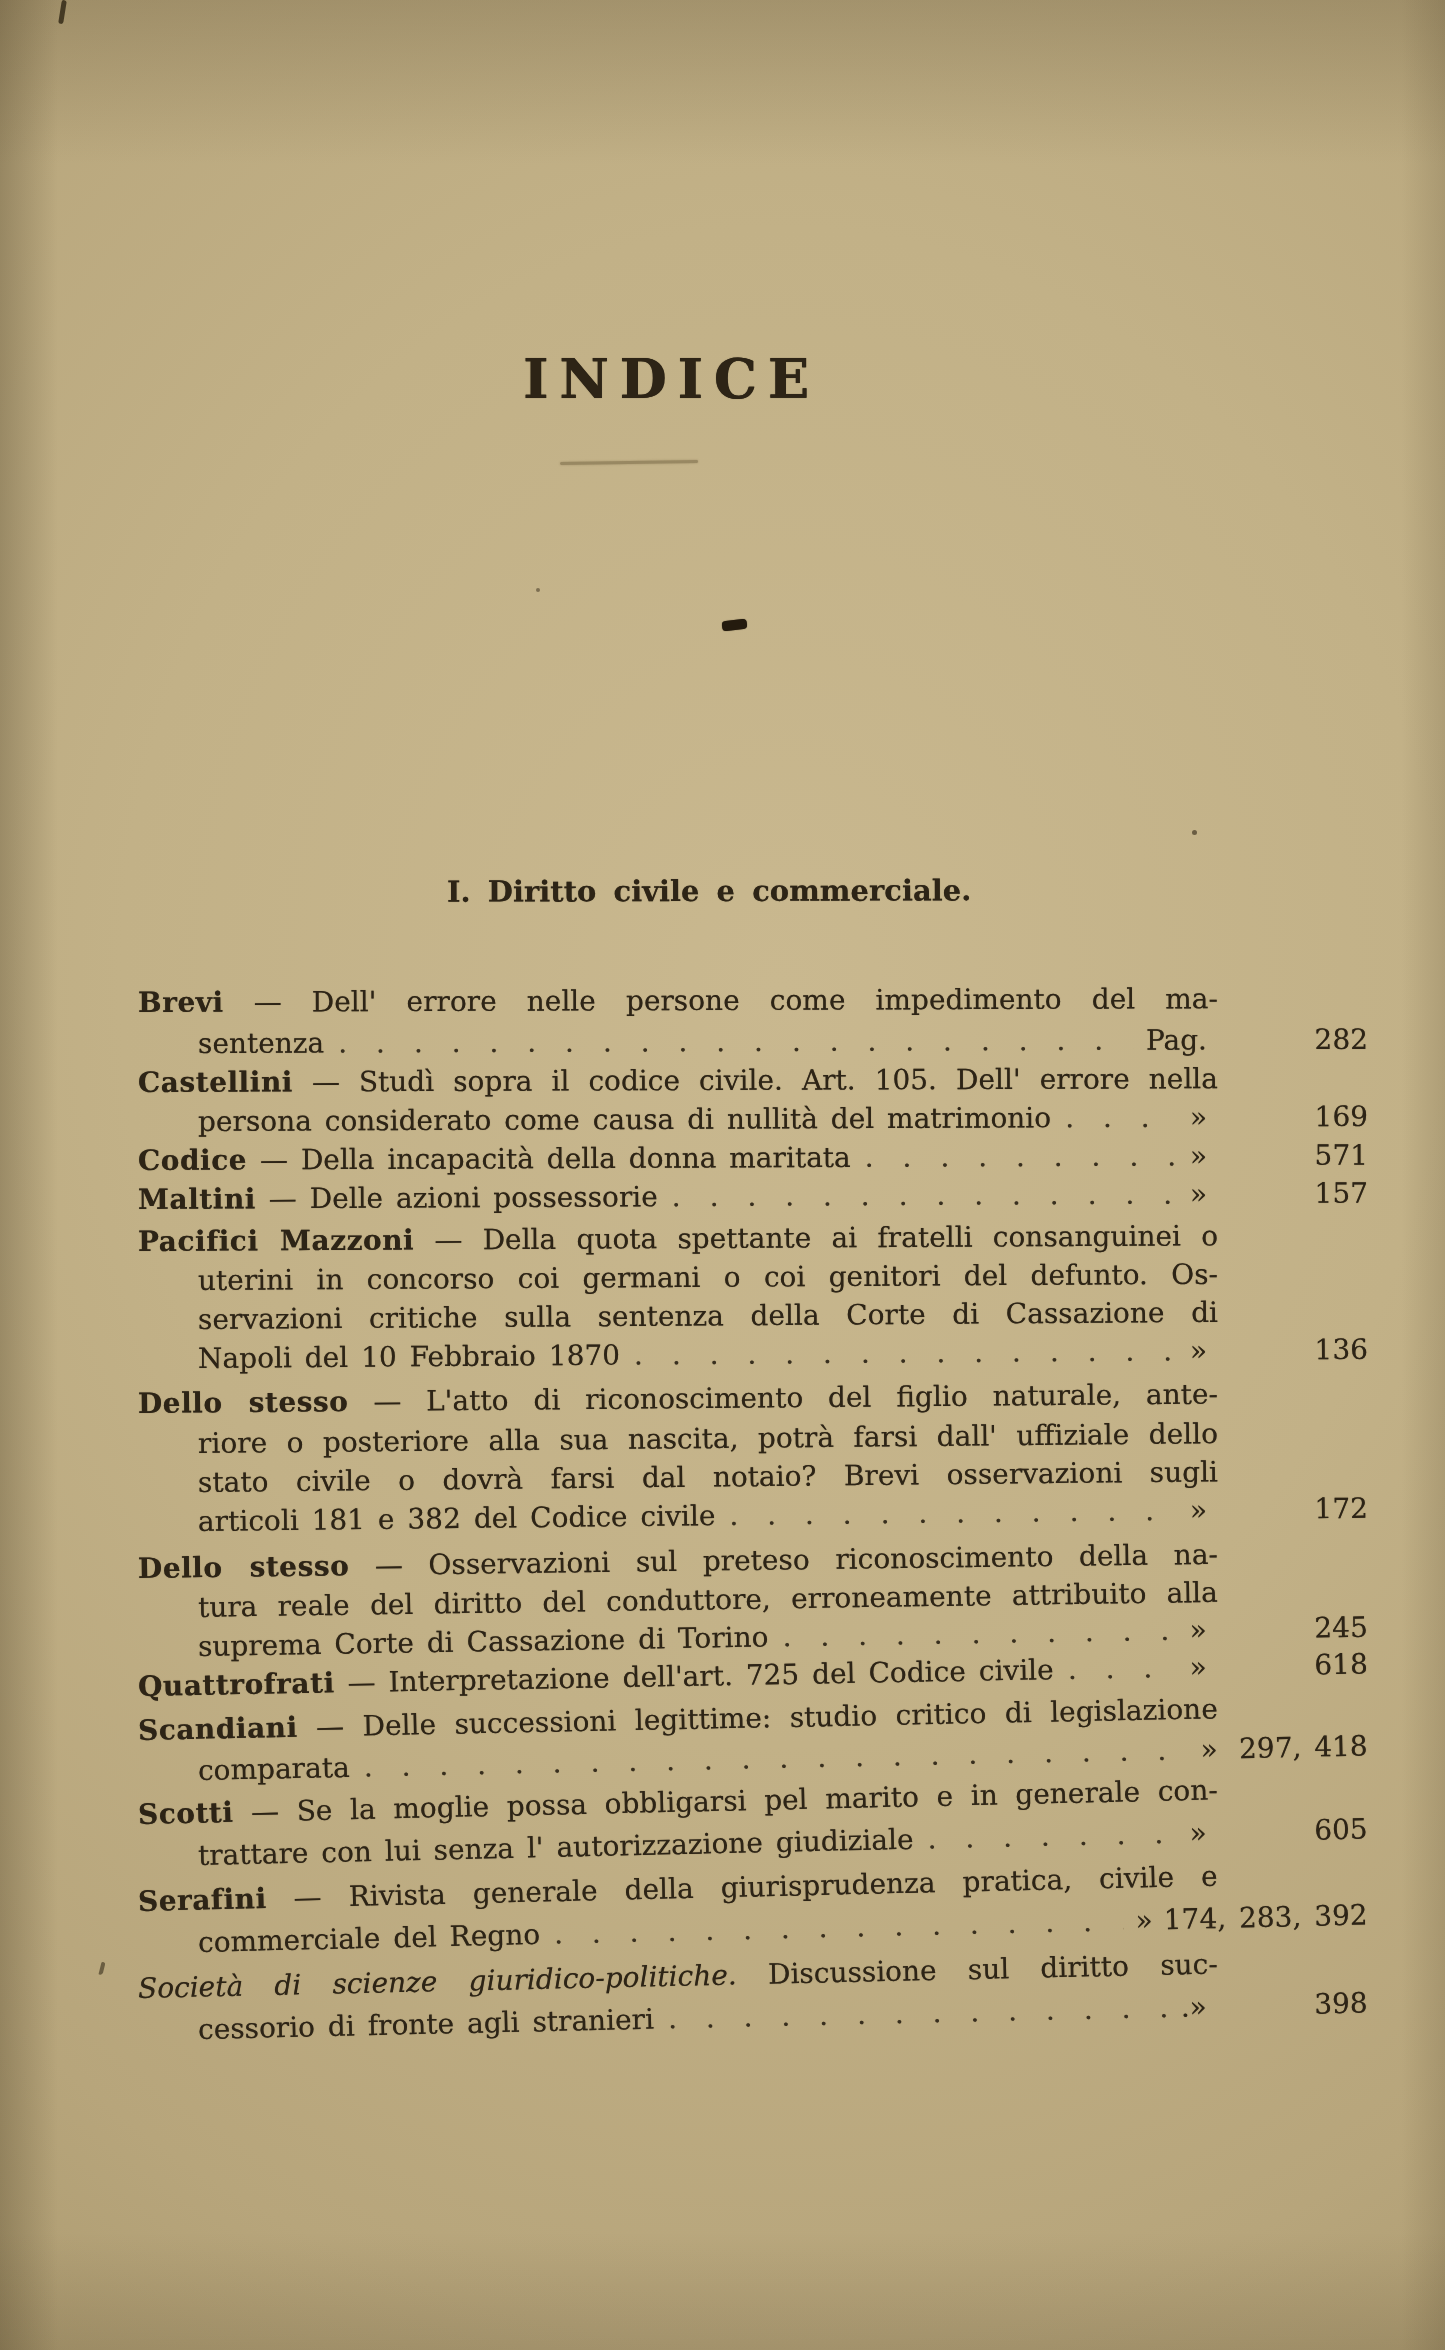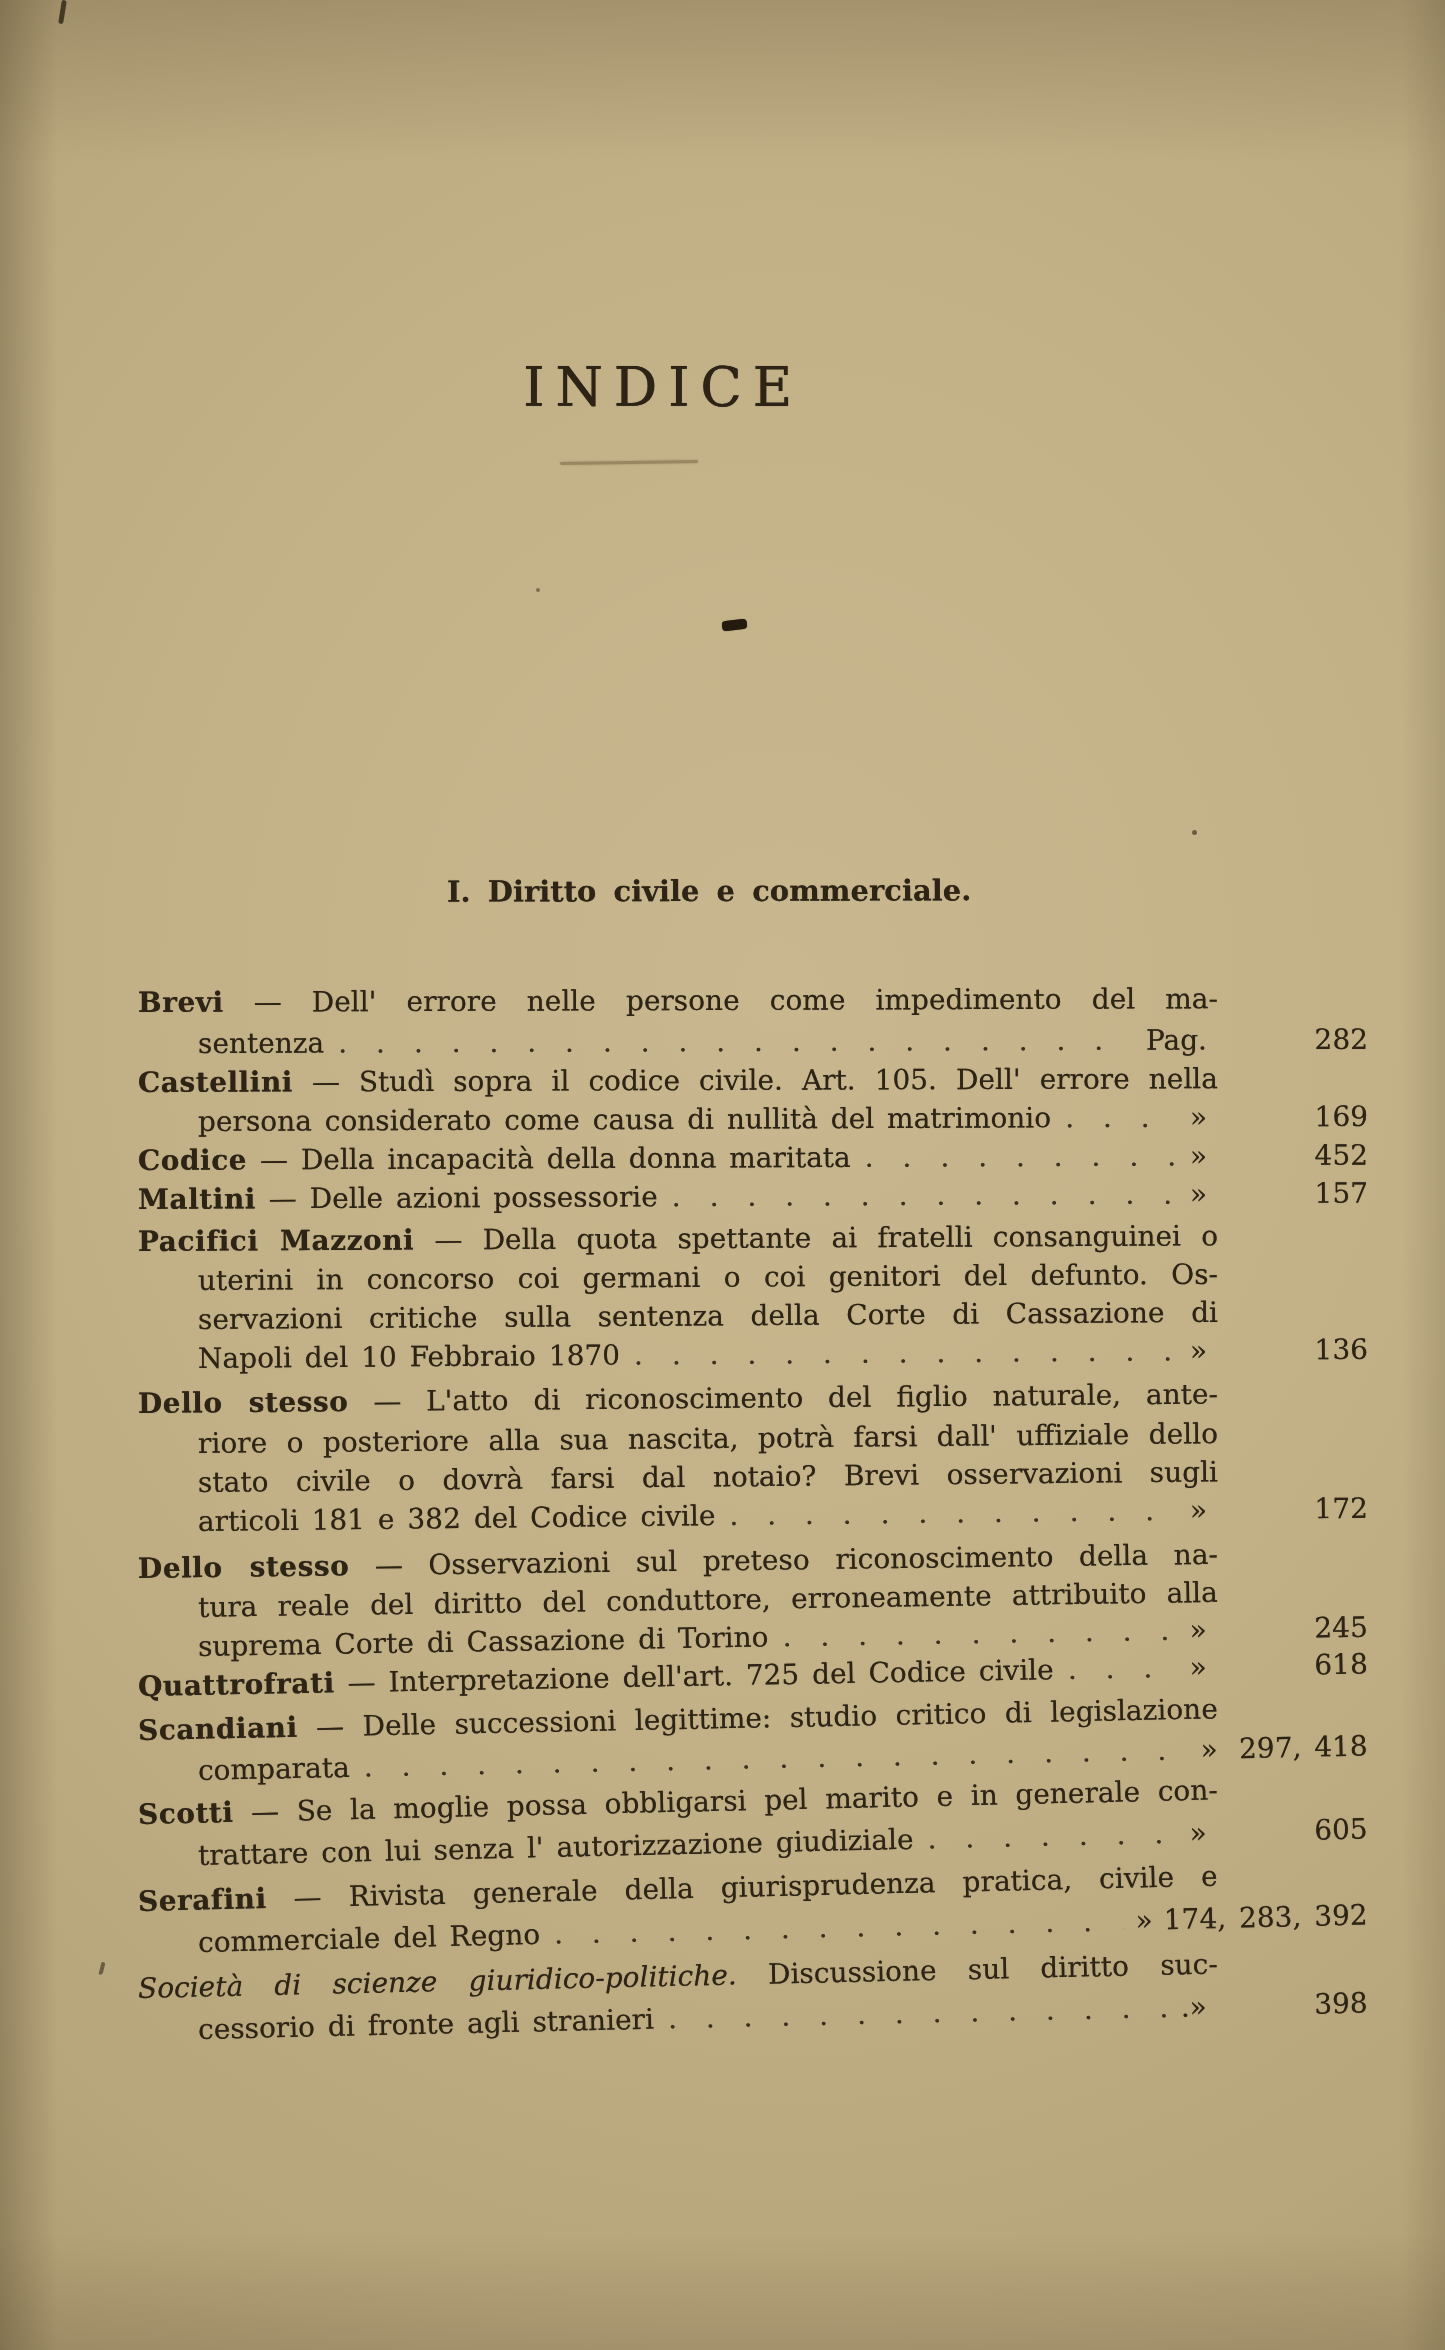--- a/index.html
+++ b/index.html
@@ -13,23 +13,22 @@
     content:"";position:absolute;inset:0;pointer-events:none;
     background:
       linear-gradient(90deg, rgba(70,58,34,.30), rgba(70,58,34,0) 4%),
       linear-gradient(270deg, rgba(70,58,34,.16), rgba(70,58,34,0) 3%),
       linear-gradient(180deg, rgba(78,64,38,.24), rgba(78,64,38,0) 7%),
       linear-gradient(0deg, rgba(70,58,34,.18), rgba(70,58,34,0) 5%);
   }
   .ink{color:#2d2416;text-shadow:0 0 .7px rgba(45,36,20,.65);}
   #title{
     position:absolute;left:523px;top:352px;font-size:54px;line-height:54px;
-    letter-spacing:11px;font-weight:400;
+    letter-spacing:11px;font-weight:700;
     text-shadow:.6px 0 0 currentColor, 0 0 1px rgba(40,32,16,.55);
-    margin-top:9px;
   }
   #title-rule{
     position:absolute;left:560px;top:461px;width:138px;height:3px;
     background:rgba(100,84,50,.45);border-radius:2px;transform:rotate(-.8deg);
     box-shadow:0 0 2px rgba(100,84,50,.4);
   }
   #dash-sep{
     position:absolute;left:722px;top:620px;width:25px;height:10px;
     background:#241b0e;border-radius:4px;transform:rotate(-7deg);
     box-shadow:0 0 1px rgba(36,27,14,.8);
@@ -89,21 +88,21 @@
       <div class="row ink" style="left: 198px; top: 1104px; width: 1170px; transform: rotate(-0.25deg);">
         <span class="txt"><span class="seg-normal">persona considerato come causa di nullità del matrimonio</span></span>
         <span class="dots">. . . . . . . . . . . . . . . . . . . . . . . . . . . . . . . . . . . . . . . . . . . . . . . . . . . . . . . . . . . .</span>
         <span class="ref">»</span>
         <span class="page-num">169</span>
       </div>
       <div class="row ink" style="left: 138px; top: 1143px; width: 1230px; transform: rotate(-0.25deg);">
         <span class="txt"><span class="seg-bold">Codice</span><span class="seg-normal"> — Della incapacità della donna maritata</span></span>
         <span class="dots">. . . . . . . . . . . . . . . . . . . . . . . . . . . . . . . . . . . . . . . . . . . . . . . . . . . . . . . . . . . .</span>
         <span class="ref">»</span>
-        <span class="page-num">452</span>
+        <span class="page-num">571</span>
       </div>
       <div class="row ink" style="left: 138px; top: 1182px; width: 1230px; transform: rotate(-0.3deg);">
         <span class="txt"><span class="seg-bold">Maltini</span><span class="seg-normal"> — Delle azioni possessorie</span></span>
         <span class="dots">. . . . . . . . . . . . . . . . . . . . . . . . . . . . . . . . . . . . . . . . . . . . . . . . . . . . . . . . . . . .</span>
         <span class="ref">»</span>
         <span class="page-num">157</span>
       </div>
       <div class="row ink fill" style="left: 138px; top: 1224px; width: 1080px; transform: rotate(-0.3deg);">
         <span class="txt"><span class="seg-bold">Pacifici Mazzoni</span><span class="seg-normal"> — Della quota spettante ai fratelli consanguinei o</span></span>
       </div>

